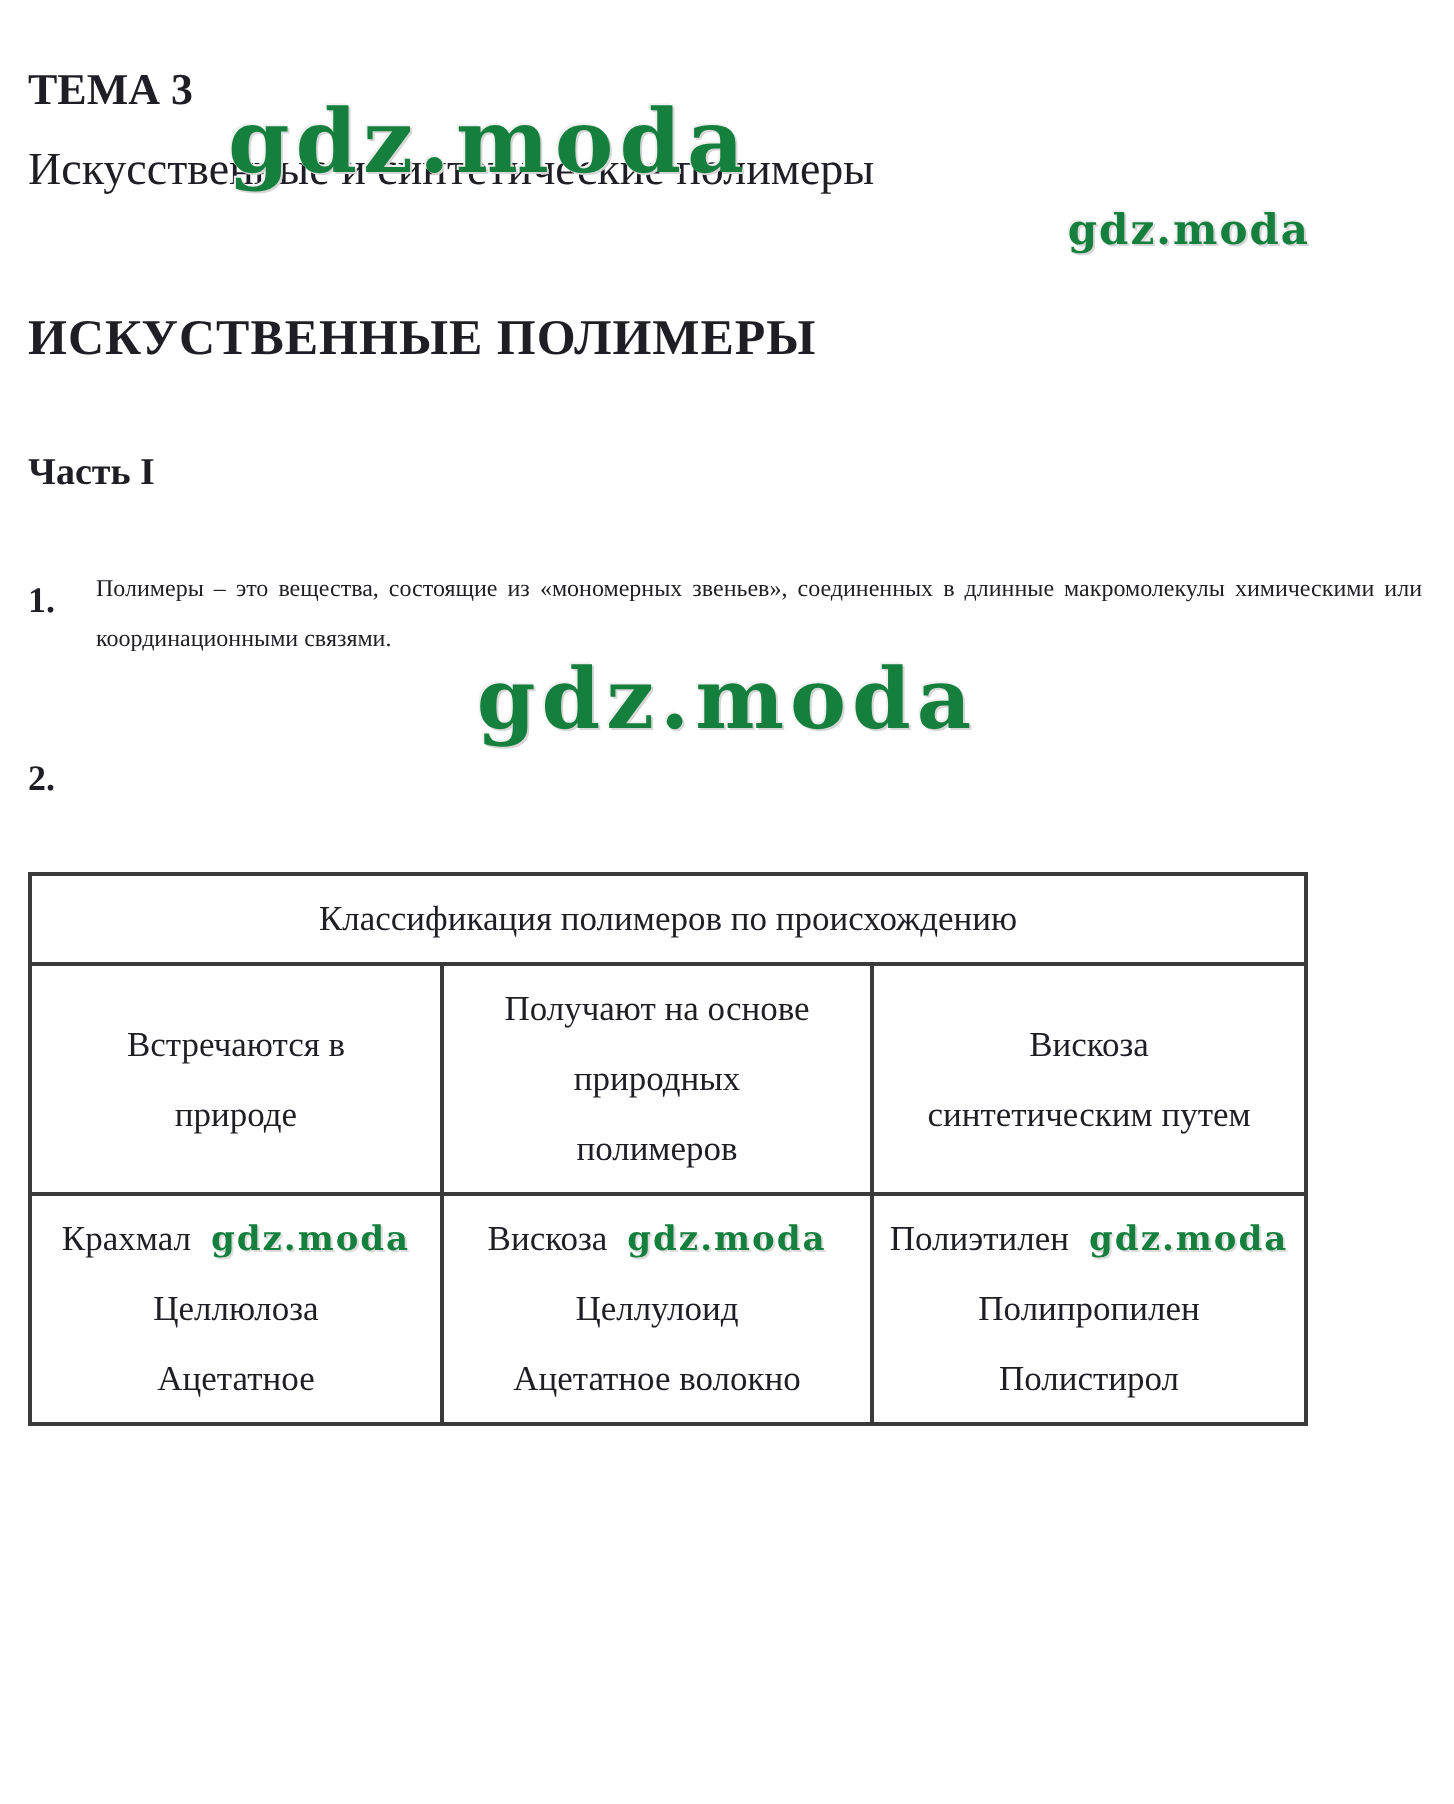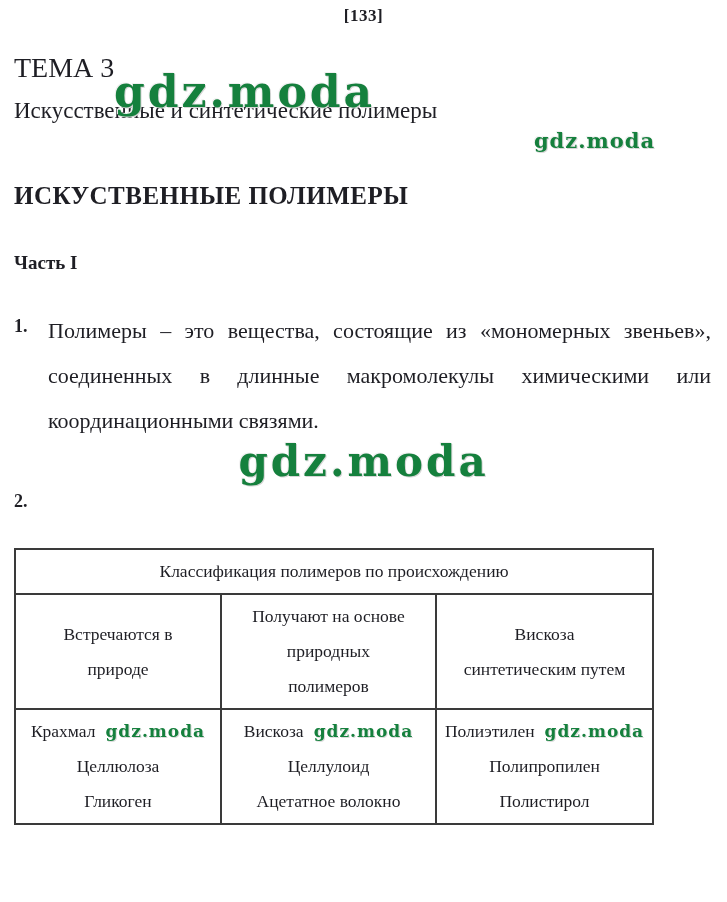--- a/index.html
+++ b/index.html
@@ -39,21 +39,21 @@
   .wm-2 { font-size: 21px; letter-spacing: 1px; }
   .wm-3 { font-size: 42px; }
   .wm-cell {
     font-size: 17px;
     letter-spacing: 1px;
     margin-left: 10px;
     text-shadow: 1px 1px 0 #dcdcdc;
   }
 
   .header { position: relative; margin-top: 26px; }
-  .theme-title { font-size: 28px; font-weight: normal; }
+  .theme-title { font-size: 22px; font-weight: bold; }
   .subtitle { font-size: 23px; margin-top: 14px; }
   .wm-right-row { text-align: right; padding-right: 58px; margin-top: 4px; height: 28px; }
 
   .section-title {
     font-size: 25px;
     font-weight: bold;
     margin-top: 26px;
     letter-spacing: 0.5px;
   }
   .part-title {
@@ -69,21 +69,21 @@
   }
   .item-number {
     font-weight: bold;
     font-size: 18px;
     width: 34px;
     flex: 0 0 34px;
     line-height: 2.05;
   }
   .item-text {
     flex: 1;
-    font-size: 22px;
+    font-size: 12px;
     line-height: 2.05;
     text-align: justify;
     padding-right: 2px;
   }
 
   .wm-center-row {
     text-align: center;
     margin-top: -6px;
     height: 52px;
   }
@@ -114,21 +114,20 @@
   .cell-line { white-space: nowrap; }
   col.c1 { width: 206px; }
   col.c2 { width: 215px; }
   col.c3 { width: 217px; }
 </style>
 </head>
 <body>
 
 <div class="page">
 
-  <div class="page-number">[133]</div>
 
   <div class="header">
     <div class="theme-title">ТЕМА 3</div>
     <div class="wm wm-1">gdz.moda</div>
     <div class="subtitle">Искусственные и синтетические полимеры</div>
     <div class="wm-right-row">
       <span class="wm wm-2">gdz.moda</span>
     </div>
   </div>
 
@@ -163,21 +162,21 @@
       <td class="pre">Получают на основе
 природных
 полимеров</td>
       <td class="pre">Вискоза
 синтетическим путем</td>
     </tr>
     <tr>
       <td>
         <div class="cell-line"><span>Крахмал</span><span class="wm wm-cell">gdz.moda</span></div>
         <div class="cell-line">Целлюлоза</div>
-        <div class="cell-line">Гликоген</div>
+        <div class="cell-line">Ацетатное</div>
       </td>
       <td>
         <div class="cell-line"><span>Вискоза</span><span class="wm wm-cell">gdz.moda</span></div>
         <div class="cell-line">Целлулоид</div>
         <div class="cell-line">Ацетатное волокно</div>
       </td>
       <td>
         <div class="cell-line"><span>Полиэтилен</span><span class="wm wm-cell">gdz.moda</span></div>
         <div class="cell-line">Полипропилен</div>
         <div class="cell-line">Полистирол</div>

